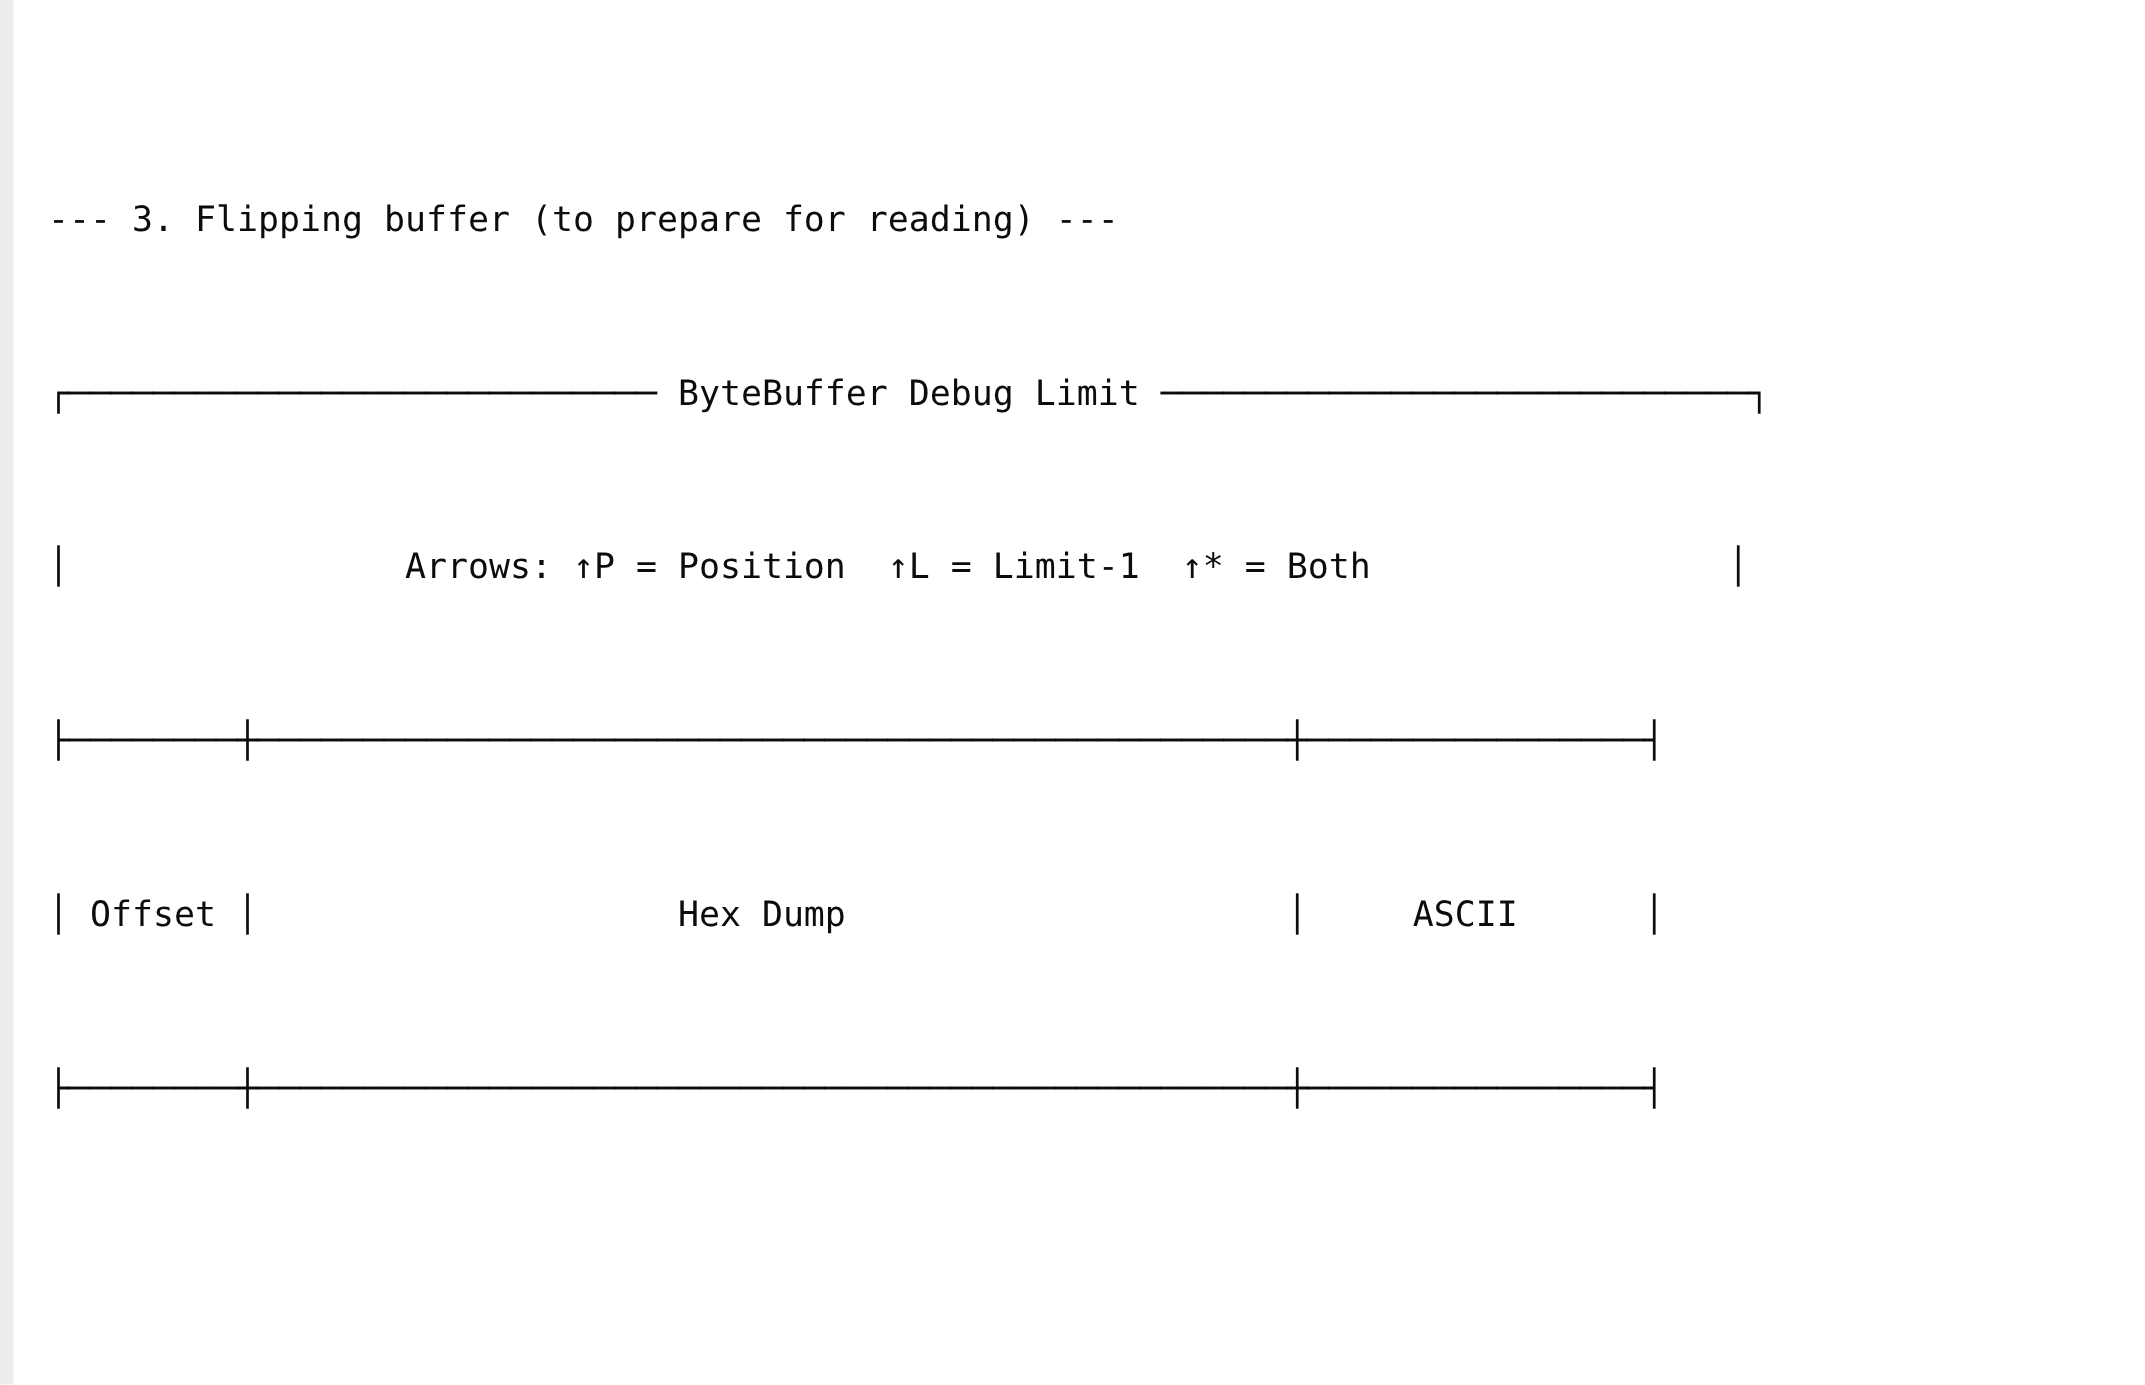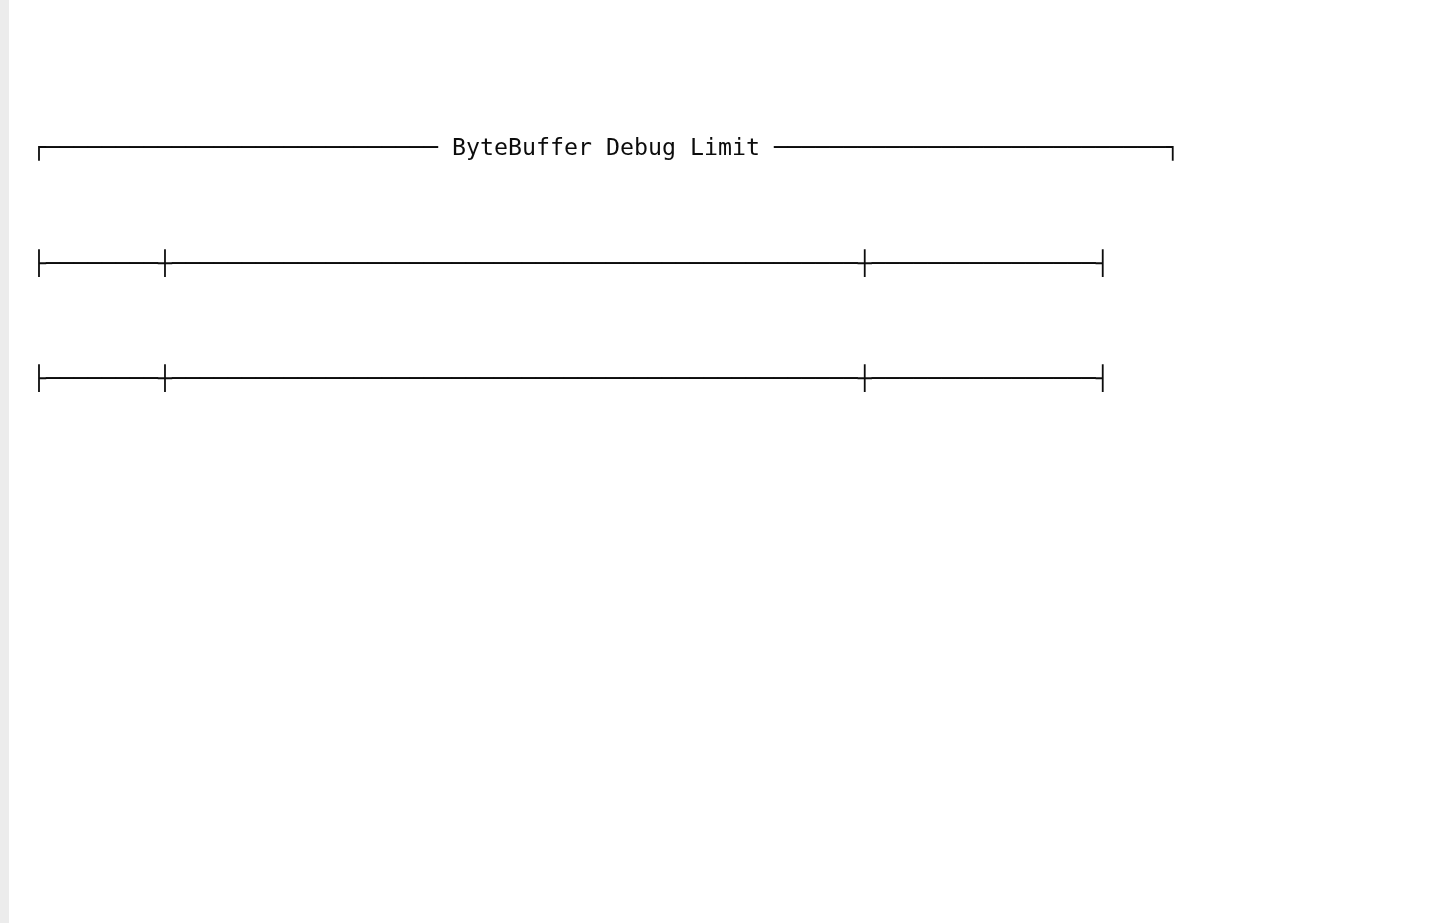--- a/index.html
+++ b/index.html
@@ -33,22 +33,25 @@
     white-space: pre;
   }
 </style>
 </head>
 <body>
 
 <div class="left-edge"></div>
 
 <div class="console">
 
+  <div class="line">--- 3. Flipping buffer (to prepare for reading) ---</div>
   <div class="line">┌──────────────────────────── ByteBuffer Debug Limit ────────────────────────────┐</div>
+  <div class="line">│                Arrows: ↑P = Position  ↑L = Limit-1  ↑* = Both                 │</div>
   <div class="line">├────────┼─────────────────────────────────────────────────┼────────────────┤</div>
+  <div class="line">│ Offset │                    Hex Dump                     │     ASCII      │</div>
   <div class="line">├────────┼─────────────────────────────────────────────────┼────────────────┤</div>
   
   
   
 
   
 
   
 
   

